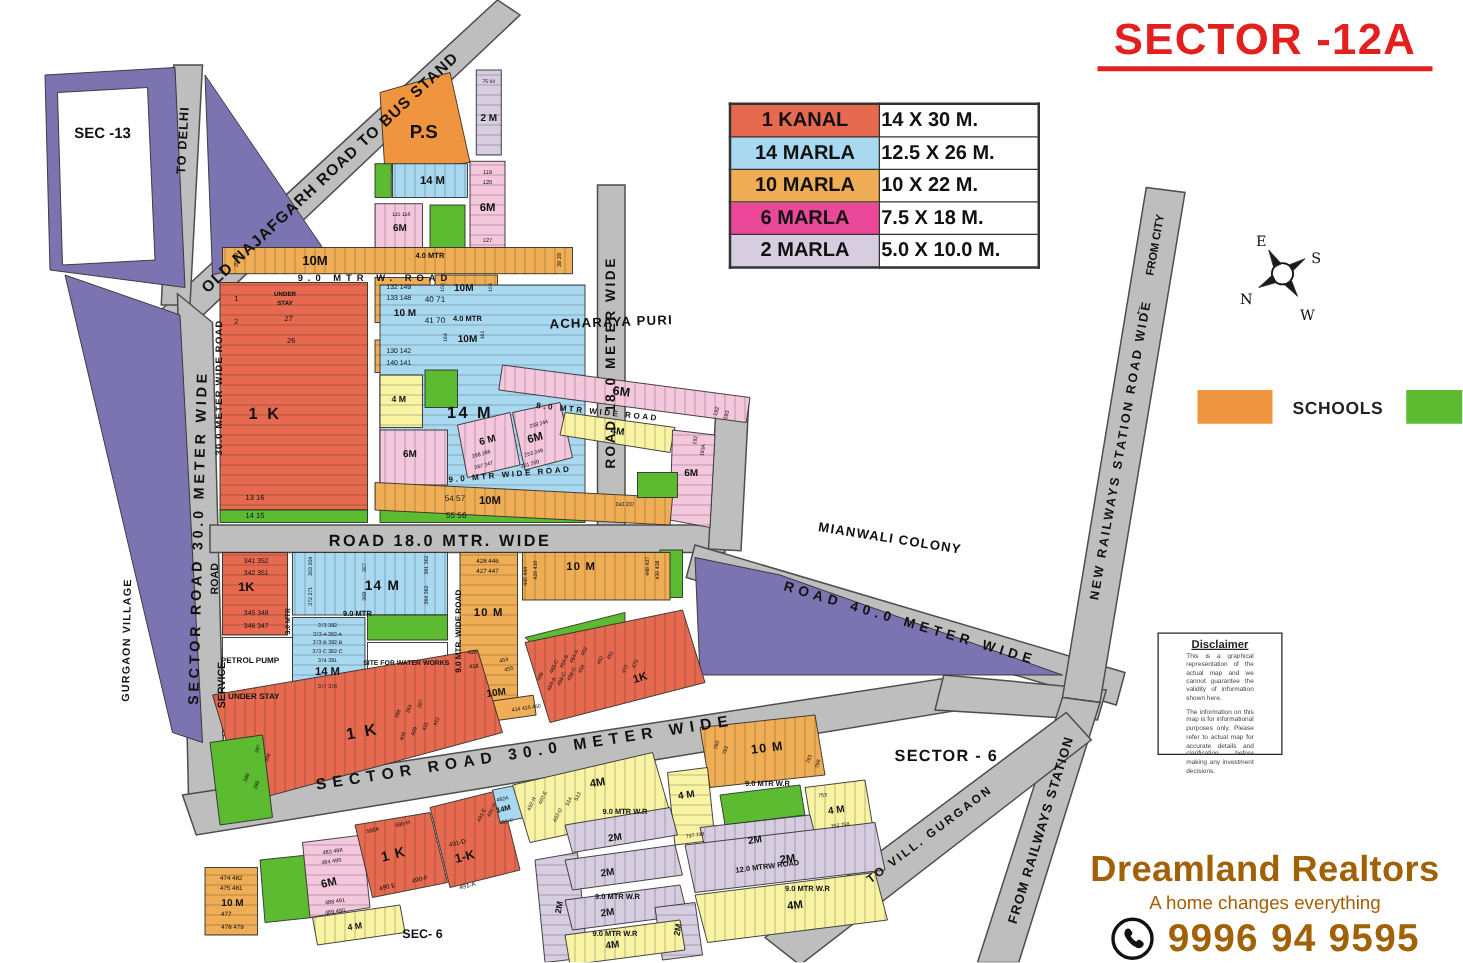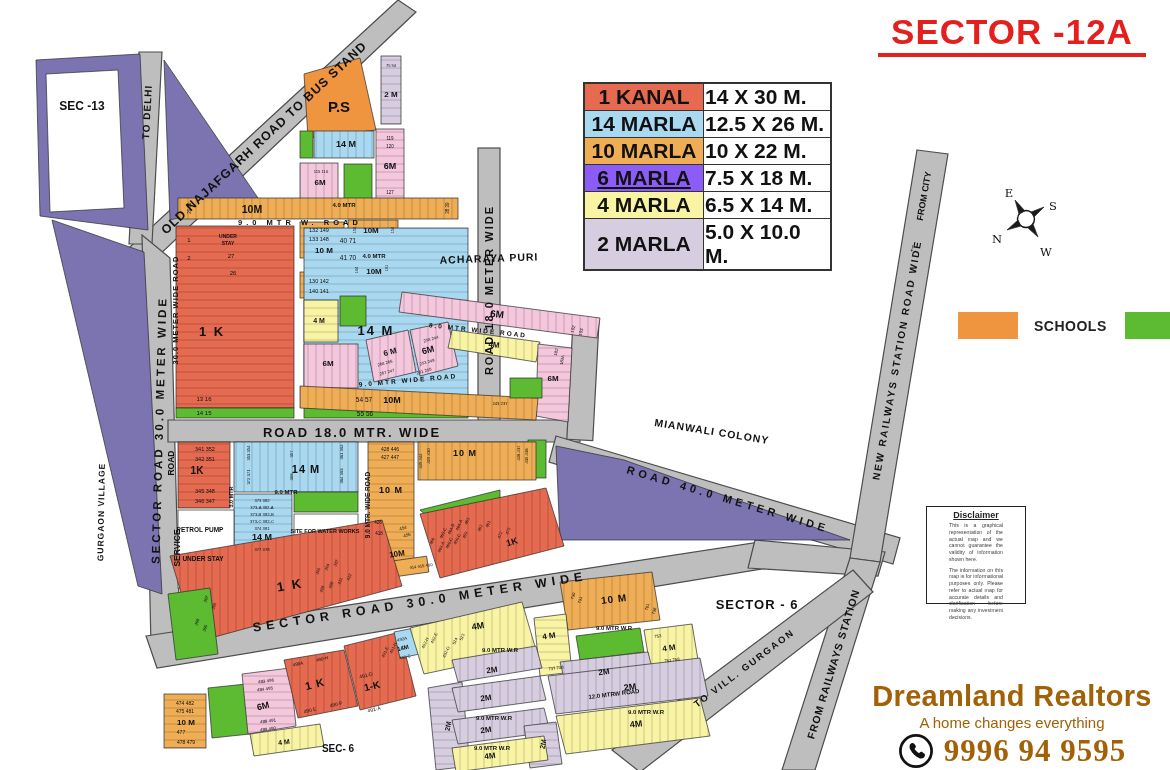--- a/index.html
+++ b/index.html
@@ -6,37 +6,37 @@
   #stage{position:relative;width:1170px;height:770px;background:#fff;overflow:hidden;
          font-family:"Liberation Sans",sans-serif;}
   #map-svg{position:absolute;left:0;top:0;}
   .abs{position:absolute;}
   
   #title{left:878px;top:12px;width:268px;text-align:center;
          font-size:35px;font-weight:800;color:#e3201d;letter-spacing:1px;
          border-bottom:4px solid #e3201d;padding-bottom:1px;}
   
   #size-table{left:583px;top:82px;border:2px solid #333;border-collapse:collapse;background:#fff;}
-  #size-table td{border:1.5px solid #333;height:23px;font-weight:bold;font-size:21px;color:#111;}
+  #size-table td{border:1.5px solid #333;height:23px;font-weight:bold;font-size:16px;color:#111;}
   #size-table td.c1{width:116px;text-align:center;}
   #size-table td.c2{width:124px;}
   
   .lg-row{display:flex;align-items:center;gap:16px;}
   .lg-swatch{width:60px;height:27px;}
   .lg-label{font-size:14px;font-weight:bold;color:#222;letter-spacing:0.5px;}
   
   #disclaimer{left:926px;top:506px;width:100px;height:98px;border:1.2px solid #222;background:#fff;
               padding:3px 22px;box-sizing:border-box;}
   #disclaimer h4{margin:0 0 2px 0;font-size:9px;text-align:center;text-decoration:underline;color:#222;}
   #disclaimer p{margin:0 0 4px 0;font-size:5.2px;line-height:1.3;color:#444;text-align:justify;}
   
   #brand{left:866px;top:680px;width:292px;text-align:center;color:#a16207;}
   #brand-name{font-size:29px;font-weight:800;letter-spacing:0.3px;}
   #brand-tagline{font-size:15px;margin-top:1px;}
-  #brand-phone-row{display:flex;align-items:center;justify-content:center;gap:10px;margin-top:2px;font-family:Liberation Serif, serif;}
+  #brand-phone-row{display:flex;align-items:center;justify-content:center;gap:10px;margin-top:2px;}
   #brand-phone{font-size:31px;font-weight:800;letter-spacing:1px;}
 </style>
 </head>
 <body>
 
 <div id="stage">
 
   <svg id="map-svg" width="1170" height="770" viewBox="0 0 1170 770">
     <defs>
       <pattern id="hv" width="8" height="8" patternUnits="userSpaceOnUse">
@@ -395,26 +395,22 @@
         </tr>
         <tr>
           <td class="c1" style="background: rgb(169, 216, 241);">14 MARLA</td>
           <td class="c2">12.5 X 26 M.</td>
         </tr>
         <tr>
           <td class="c1" style="background: rgb(239, 174, 85);">10 MARLA</td>
           <td class="c2">10 X 22 M.</td>
         </tr>
         <tr>
-          <td class="c1" style="background: #8b5cf6; text-decoration: underline;">6 MARLA</td>
+          <td class="c1" style="background: #ec4899;">6 MARLA</td>
           <td class="c2">7.5 X 18 M.</td>
-        </tr>
-        <tr>
-          <td class="c1" style="background: rgb(248, 244, 164);">4 MARLA</td>
-          <td class="c2">6.5 X 14 M.</td>
         </tr>
         <tr>
           <td class="c1" style="background: rgb(214, 205, 224);">2 MARLA</td>
           <td class="c2">5.0 X 10.0 M.</td>
         </tr>
       </tbody>
   </table>
 
   <div class="abs" id="legend" style="left:958px;top:312px;display:flex;flex-direction:row;gap:18px;">
       <div class="lg-row">

